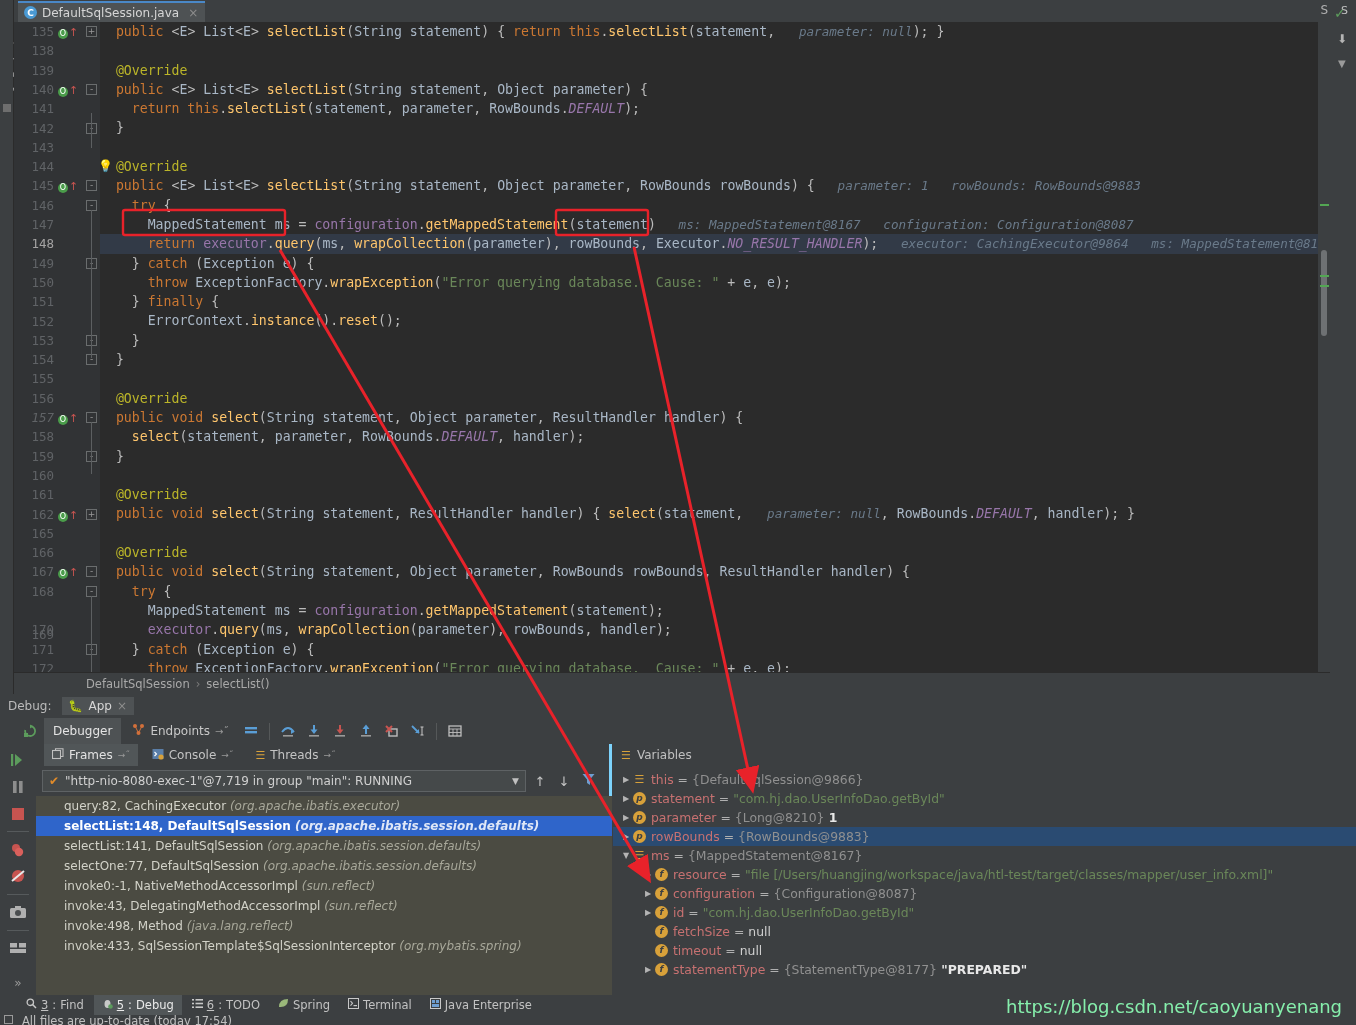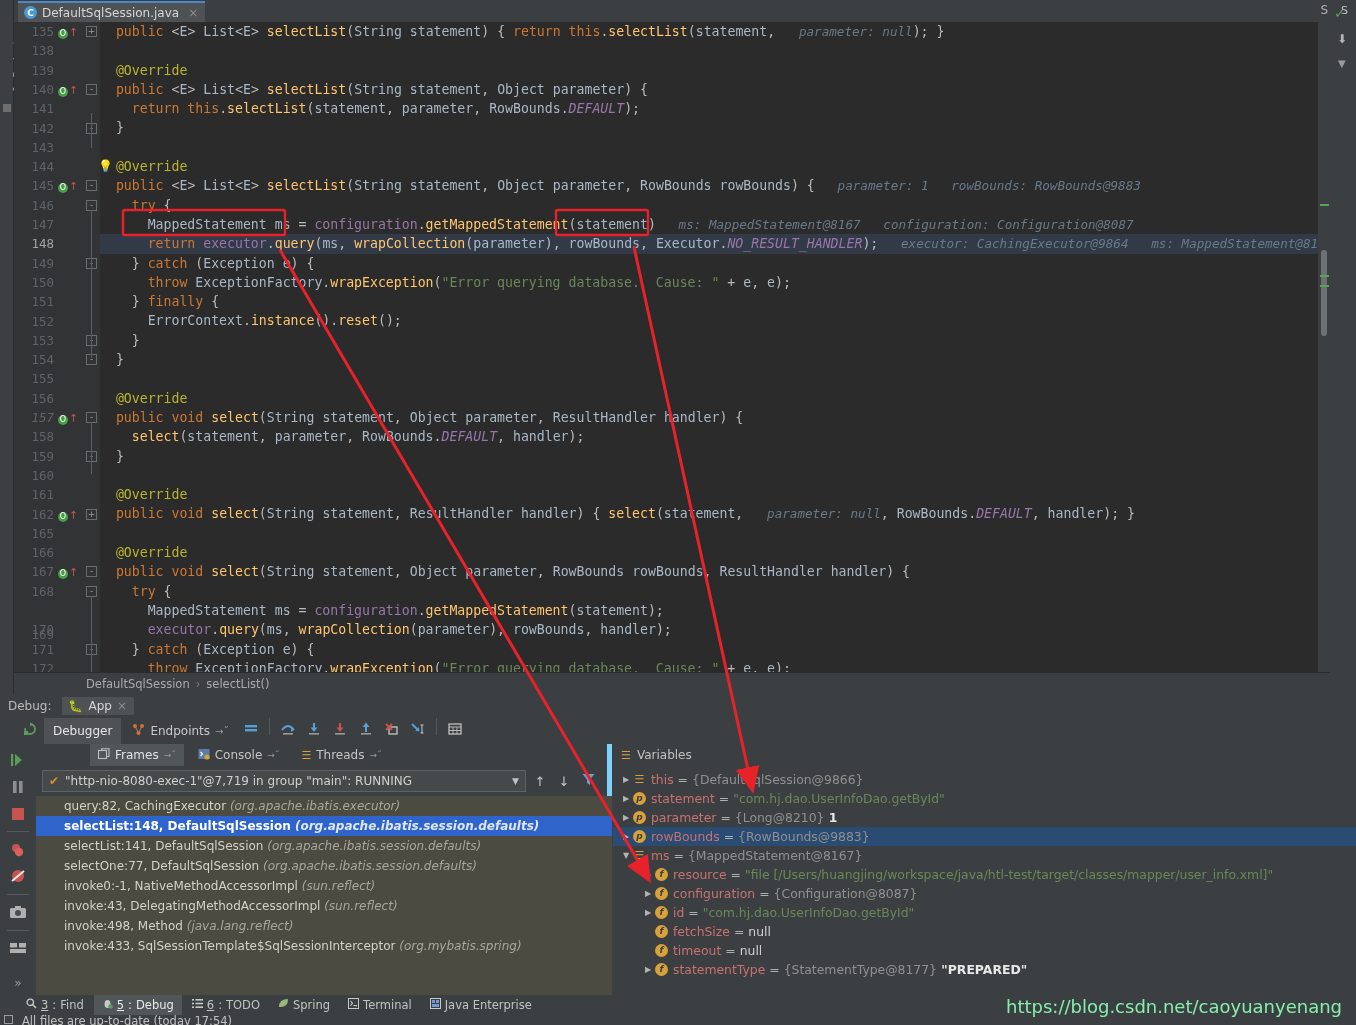--- a/index.html
+++ b/index.html
@@ -128,21 +128,21 @@
     padding-left: 8px; gap: 10px; font-size: 12px; color: #bbbbbb;
   }
   .dh-tab {
     display: flex; align-items: center; gap: 5px; padding: 2px 7px;
     background: #4e5254; color: #d6d6d6;
   }
   .bugicon { color: #5c9c5c; font-size: 12px; }
 
   .debug-toolbar {
     position: absolute; left: 14px; top: 718px; width: 1342px; height: 26px;
-    background: #3c3f41; display: flex; align-items: flex-start; gap: 2px;
+    background: #3c3f41; display: flex; align-items: center; gap: 2px;
     padding-left: 4px;
   }
   .dtab {
     display: flex; align-items: center; gap: 5px; height: 26px;
     padding: 0 9px; font-size: 12px; color: #c8c8c8;
   }
   .dtab.active { background: #4e5254; color: #e4e4e4; }
   .tbtn {
     width: 24px; height: 22px; display: flex; align-items: center;
     justify-content: center;
@@ -166,21 +166,21 @@
   }
   .ptab {
     display:flex; align-items:center; gap:5px; height:22px; padding:0 8px;
     font-size:12px; color:#c4c4c4;
   }
   .ptab.active { background: #515658; color: #e2e2e2; }
 
   
   .frames-panel {
     position: absolute; left: 36px; top: 744px; width: 576px; height: 251px;
-    background: #3c3f41; border-right: 5px solid #7dd3fc; padding-left: 46px;
+    background: #3c3f41; border-right: 3px solid #7dd3fc;
   }
   .thread-row {
     position: absolute; left: 6px; top: 26px; width: 556px; height: 22px;
     display: flex; align-items: center; gap: 4px;
   }
   .thread-combo {
     flex: 1; height: 22px; background: #45494a; border: 1px solid #5e6264;
     display: flex; align-items: center; padding: 0 6px; gap: 6px;
     font-size: 12px; color: #d0d0d0;
   }

